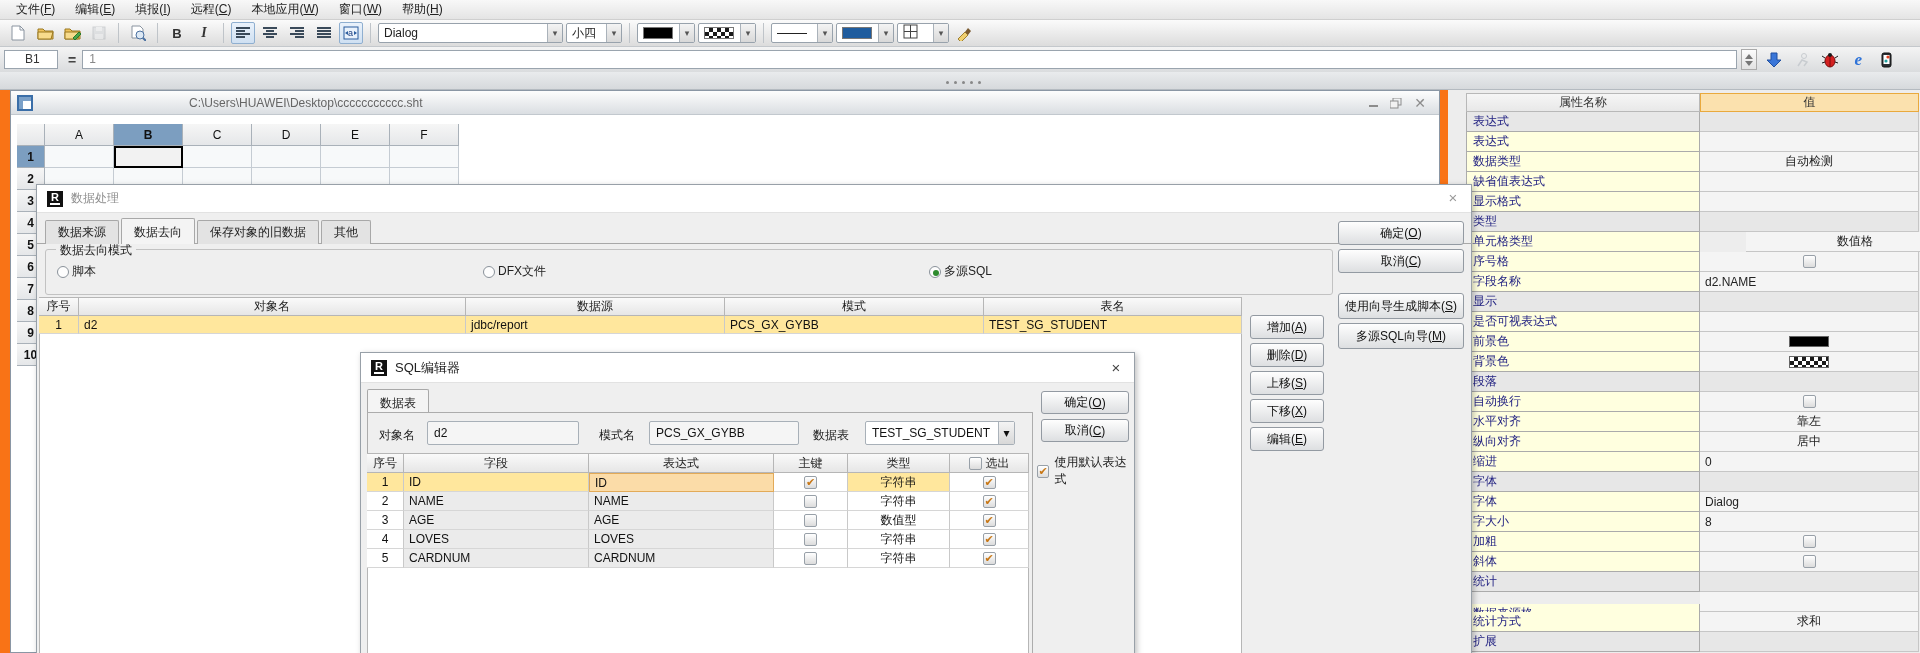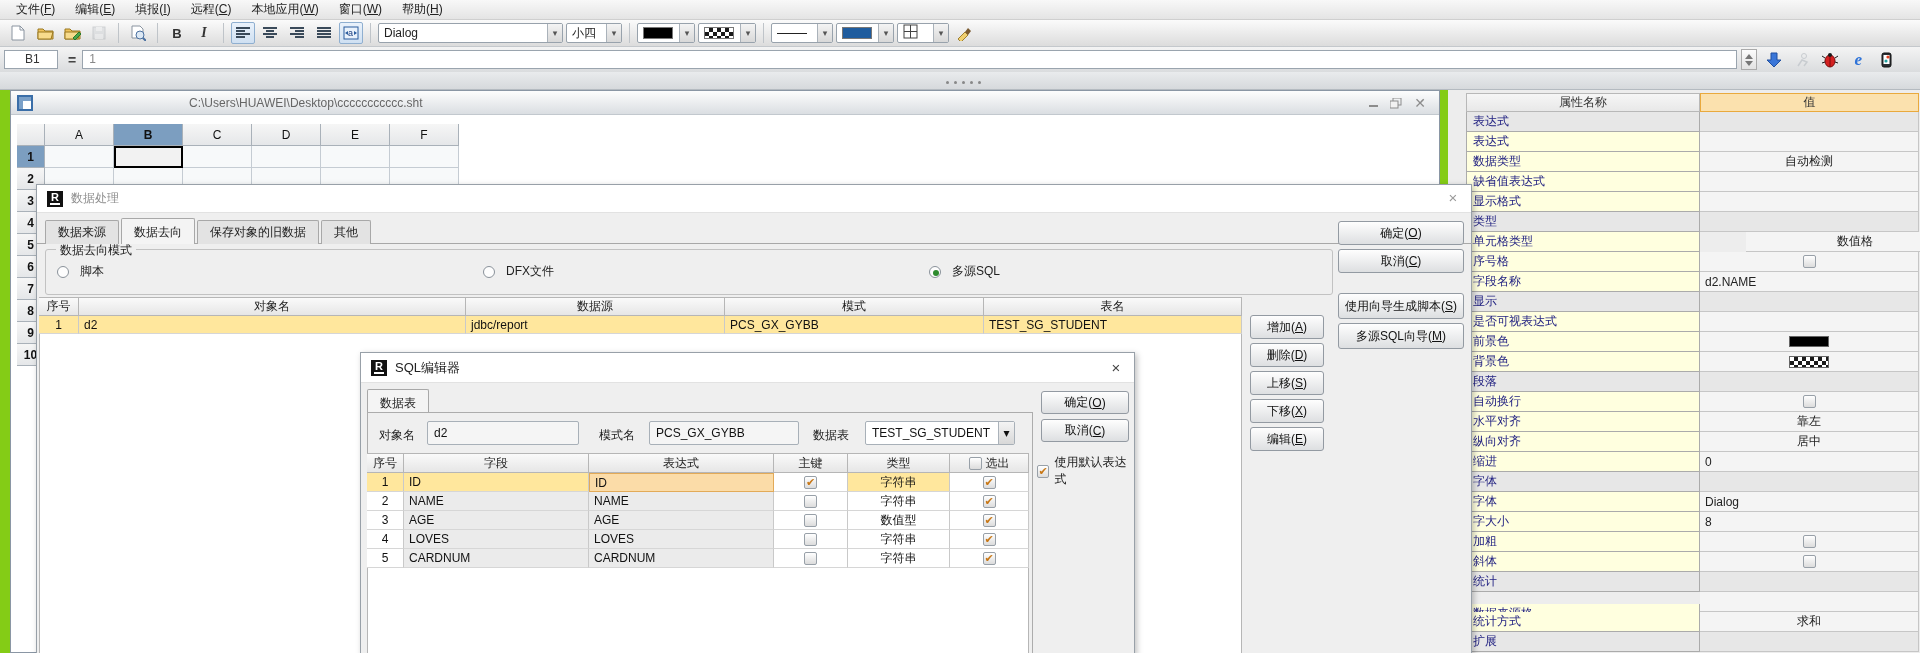--- a/index.html
+++ b/index.html
@@ -1,17 +1,17 @@
 <!DOCTYPE html>
 <html><head>
 <meta charset="utf-8">
 <style>
   * { margin:0; padding:0; box-sizing:border-box; }
   body { font-family:"Liberation Sans","DejaVu Sans",sans-serif; font-size:12px; color:#222; }
-  #screen { position:relative; width:1920px; height:653px; overflow:hidden; background:#84cc16; }
+  #screen { position:relative; width:1920px; height:653px; overflow:hidden; background:#f97316; }
   .abs { position:absolute; }
   u { text-decoration:underline; }
 
   
   #menubar { left:0; top:0; width:1920px; height:20px; background:linear-gradient(#F8F8F8,#E4E4E4);
              border-bottom:1px solid #CFCFCF; display:flex; align-items:center; padding-left:6px; }
   .menu-item { padding:2px 10px; color:#222; cursor:default; }
   #toolbar { left:0; top:20px; width:1920px; height:27px; background:linear-gradient(#FBFBFB,#DCDCDC);
              border-bottom:1px solid #C4C8CC; display:flex; align-items:center; padding-left:6px; gap:3px; }
   .tbtn { width:24px; height:22px; display:flex; align-items:center; justify-content:center; border:1px solid transparent; border-radius:2px; }
@@ -64,21 +64,21 @@
   .dialog { background:#EFEFEF; border:1px solid #98A0A8; box-shadow:2px 2px 6px rgba(0,0,0,.25); }
   .dtitle { position:absolute; left:0; top:0; width:100%; background:#FFF; border-bottom:1px solid #E2E2E2;
             display:flex; align-items:center; padding-left:10px; gap:8px; }
   .dclose { position:absolute; top:4px; font-size:15px; color:#9A9A9A; width:20px; text-align:center; }
   .tab { position:absolute; border:1px solid #A8A8A8; border-bottom:none; background:#E3E3E3; padding:3px 12px; color:#222; border-radius:2px 2px 0 0; }
   .tab.active { background:#F4F4F4; padding-top:5px; margin-top:-2px; }
   .btn { position:absolute; border:1px solid #939AA2; border-radius:3px; background:linear-gradient(#FEFEFE,#DDDFE1);
          display:flex; align-items:center; justify-content:center; color:#111; }
   .groupbox { position:absolute; border:1px solid #C2C2C2; border-radius:3px; }
   .gb-label { position:absolute; top:-8px; left:10px; background:#EFEFEF; padding:0 4px; color:#222; }
-  .radio { position:absolute; display:flex; align-items:center; gap:11px; color:#222; }
+  .radio { position:absolute; display:flex; align-items:center; gap:3px; color:#222; }
   .radio .rc { width:12px; height:12px; border:1px solid #8A929A; border-radius:50%; background:#FDFDFD; position:relative; }
   .radio.sel .rc::after { content:""; position:absolute; left:3px; top:3px; width:6px; height:6px; border-radius:50%; background:#2E8B2E; }
 
   .th { position:absolute; background:linear-gradient(#FAFAFA,#E6E6E6); border-right:1px solid #B6B6B6; border-bottom:1px solid #B6B6B6;
         border-top:1px solid #B6B6B6; display:flex; align-items:center; justify-content:center; color:#222; }
   .td { position:absolute; border-right:1px solid #C9C9C9; border-bottom:1px solid #D6D6D6; display:flex; align-items:center;
         padding-left:5px; background:#FFF; color:#111; overflow:hidden; white-space:nowrap; }
   .td.center { justify-content:center; padding-left:0; }
   .ysel { background:#FFE79D; }
   .graycell { background:#EBEBEB; }

